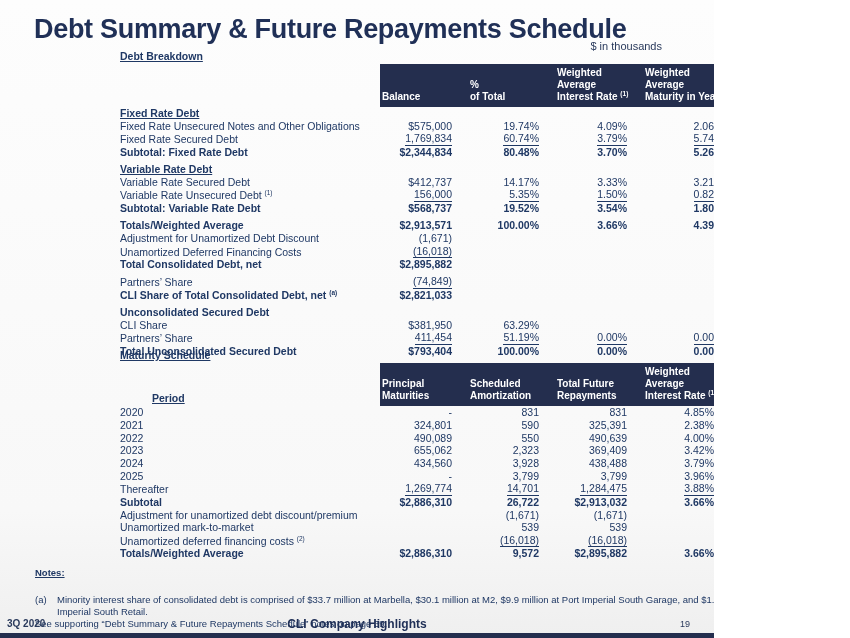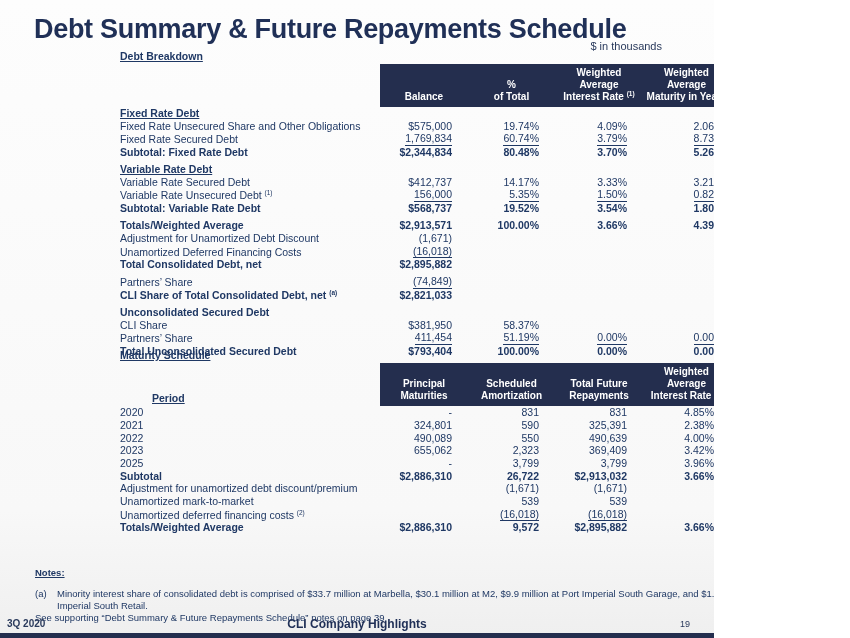--- a/index.html
+++ b/index.html
@@ -23,39 +23,39 @@
   .tbl-block.first { top:50px; }
   .tbl-block.second { top:349px; }
   .tbl-label {
     font-size:10.5px; font-weight:bold; text-decoration:underline; margin-bottom:2px;
   }
   table { border-collapse:collapse; table-layout:fixed; width:610px; }
   col.c0 { width:260px; }
   col.c1 { width:88px; } col.c2 { width:87px; } col.c3 { width:88px; } col.c4 { width:87px; }
   th.hdr {
     background:#242e4e; color:#ffffff; font-weight:bold;
-    font-size:10px; line-height:12px; text-align:center; vertical-align:bottom;
+    font-size:10px; line-height:12px; text-align:left; vertical-align:bottom;
     padding:3px 2px 4px 2px; height:28px;
   }
   th.lbl-col { background:transparent; vertical-align:bottom; text-align:left; padding:0; }
   th.lbl-col .period {
     font-size:10.5px; font-weight:bold; text-decoration:underline; color:#1f3864;padding-left:32px;
   }
   td { font-size:10.5px; height:12.7px; line-height:12.5px; vertical-align:bottom; white-space:nowrap; overflow:visible; }
   td.lbl { text-align:left; padding:0; }
   td.num { text-align:right; padding:0 16px 0 0; }
   tr.bold td, tr.bold td span { font-weight:bold; }
   .section-lbl { font-weight:bold; text-decoration:underline; }
   tr.gap td { height:4.5px; line-height:4.5px; }
   .vu { display:inline-block; border-bottom:1px solid #1f3864; }
   sup { font-size:6.5px; vertical-align:super; line-height:0; }
   .notes {
     position:absolute; left:35px; top:567px; width:780px; font-size:9.5px; line-height:12px;
   }
-  .notes-heading { font-weight:bold; text-decoration:underline; margin-bottom:9px; }
+  .notes-heading { font-weight:bold; text-decoration:underline; margin-bottom:15px; }
   .note-item { display:flex; }
   .note-tag { width:22px; flex:0 0 22px; }
   .note-text { flex:1; }
   .supporting { }
   .footer-left { position:absolute; left:7px; bottom:9px; font-size:10px; font-weight:bold; color:#2a3a5c; }
   .footer-center { position:absolute; left:0; right:0; bottom:7px; text-align:center; font-size:12px; font-weight:bold; color:#203057; }
   .footer-right { position:absolute; right:24px; bottom:9px; font-size:9px; color:#2a3a5c; }
   .bottom-bar { position:absolute; left:0; bottom:0; width:850px; height:5px; background:#242e4e; }
 </style>
 </head>
@@ -86,32 +86,32 @@
         </thead>
         <tbody>
           <tr>
             <td class="lbl"><span class="section-lbl">Fixed Rate Debt</span></td>
             <td class="num"></td>
             <td class="num"></td>
             <td class="num"></td>
             <td class="num"></td>
           </tr>
           <tr>
-            <td class="lbl"><span>Fixed Rate Unsecured Share and Other Obligations</span></td>
+            <td class="lbl"><span>Fixed Rate Unsecured Notes and Other Obligations</span></td>
             <td class="num"><span>$575,000</span></td>
             <td class="num"><span>19.74%</span></td>
             <td class="num"><span>4.09%</span></td>
             <td class="num"><span>2.06</span></td>
           </tr>
           <tr>
             <td class="lbl"><span>Fixed Rate Secured Debt</span></td>
             <td class="num"><span class="vu">1,769,834</span></td>
             <td class="num"><span class="vu">60.74%</span></td>
             <td class="num"><span class="vu">3.79%</span></td>
-            <td class="num"><span class="vu">8.73</span></td>
+            <td class="num"><span class="vu">5.74</span></td>
           </tr>
           <tr class="bold">
             <td class="lbl"><span>Subtotal: Fixed Rate Debt</span></td>
             <td class="num"><span>$2,344,834</span></td>
             <td class="num"><span>80.48%</span></td>
             <td class="num"><span>3.70%</span></td>
             <td class="num"><span>5.26</span></td>
           </tr>
           <tr class="gap">
             <td colspan="5"></td>
@@ -198,21 +198,21 @@
           <tr class="bold">
             <td class="lbl"><span>Unconsolidated Secured Debt</span></td>
             <td class="num"></td>
             <td class="num"></td>
             <td class="num"></td>
             <td class="num"></td>
           </tr>
           <tr>
             <td class="lbl"><span>CLI Share</span></td>
             <td class="num"><span>$381,950</span></td>
-            <td class="num"><span>58.37%</span></td>
+            <td class="num"><span>63.29%</span></td>
             <td class="num"></td>
             <td class="num"></td>
           </tr>
           <tr>
             <td class="lbl"><span>Partners’ Share</span></td>
             <td class="num"><span class="vu">411,454</span></td>
             <td class="num"><span class="vu">51.19%</span></td>
             <td class="num"><span class="vu">0.00%</span></td>
             <td class="num"><span class="vu">0.00</span></td>
           </tr>
@@ -269,25 +269,39 @@
             <td class="num"><span>4.00%</span></td>
           </tr>
           <tr>
             <td class="lbl"><span>2023</span></td>
             <td class="num"><span>655,062</span></td>
             <td class="num"><span>2,323</span></td>
             <td class="num"><span>369,409</span></td>
             <td class="num"><span>3.42%</span></td>
           </tr>
           <tr>
+            <td class="lbl"><span>2024</span></td>
+            <td class="num"><span>434,560</span></td>
+            <td class="num"><span>3,928</span></td>
+            <td class="num"><span>438,488</span></td>
+            <td class="num"><span>3.79%</span></td>
+          </tr>
+          <tr>
             <td class="lbl"><span>2025</span></td>
             <td class="num"><span>-</span></td>
             <td class="num"><span>3,799</span></td>
             <td class="num"><span>3,799</span></td>
             <td class="num"><span>3.96%</span></td>
+          </tr>
+          <tr>
+            <td class="lbl"><span>Thereafter</span></td>
+            <td class="num"><span class="vu">1,269,774</span></td>
+            <td class="num"><span class="vu">14,701</span></td>
+            <td class="num"><span class="vu">1,284,475</span></td>
+            <td class="num"><span class="vu">3.88%</span></td>
           </tr>
           <tr class="bold">
             <td class="lbl"><span>Subtotal</span></td>
             <td class="num"><span>$2,886,310</span></td>
             <td class="num"><span>26,722</span></td>
             <td class="num"><span>$2,913,032</span></td>
             <td class="num"><span>3.66%</span></td>
           </tr>
           <tr>
             <td class="lbl"><span>Adjustment for unamortized debt discount/premium</span></td>

